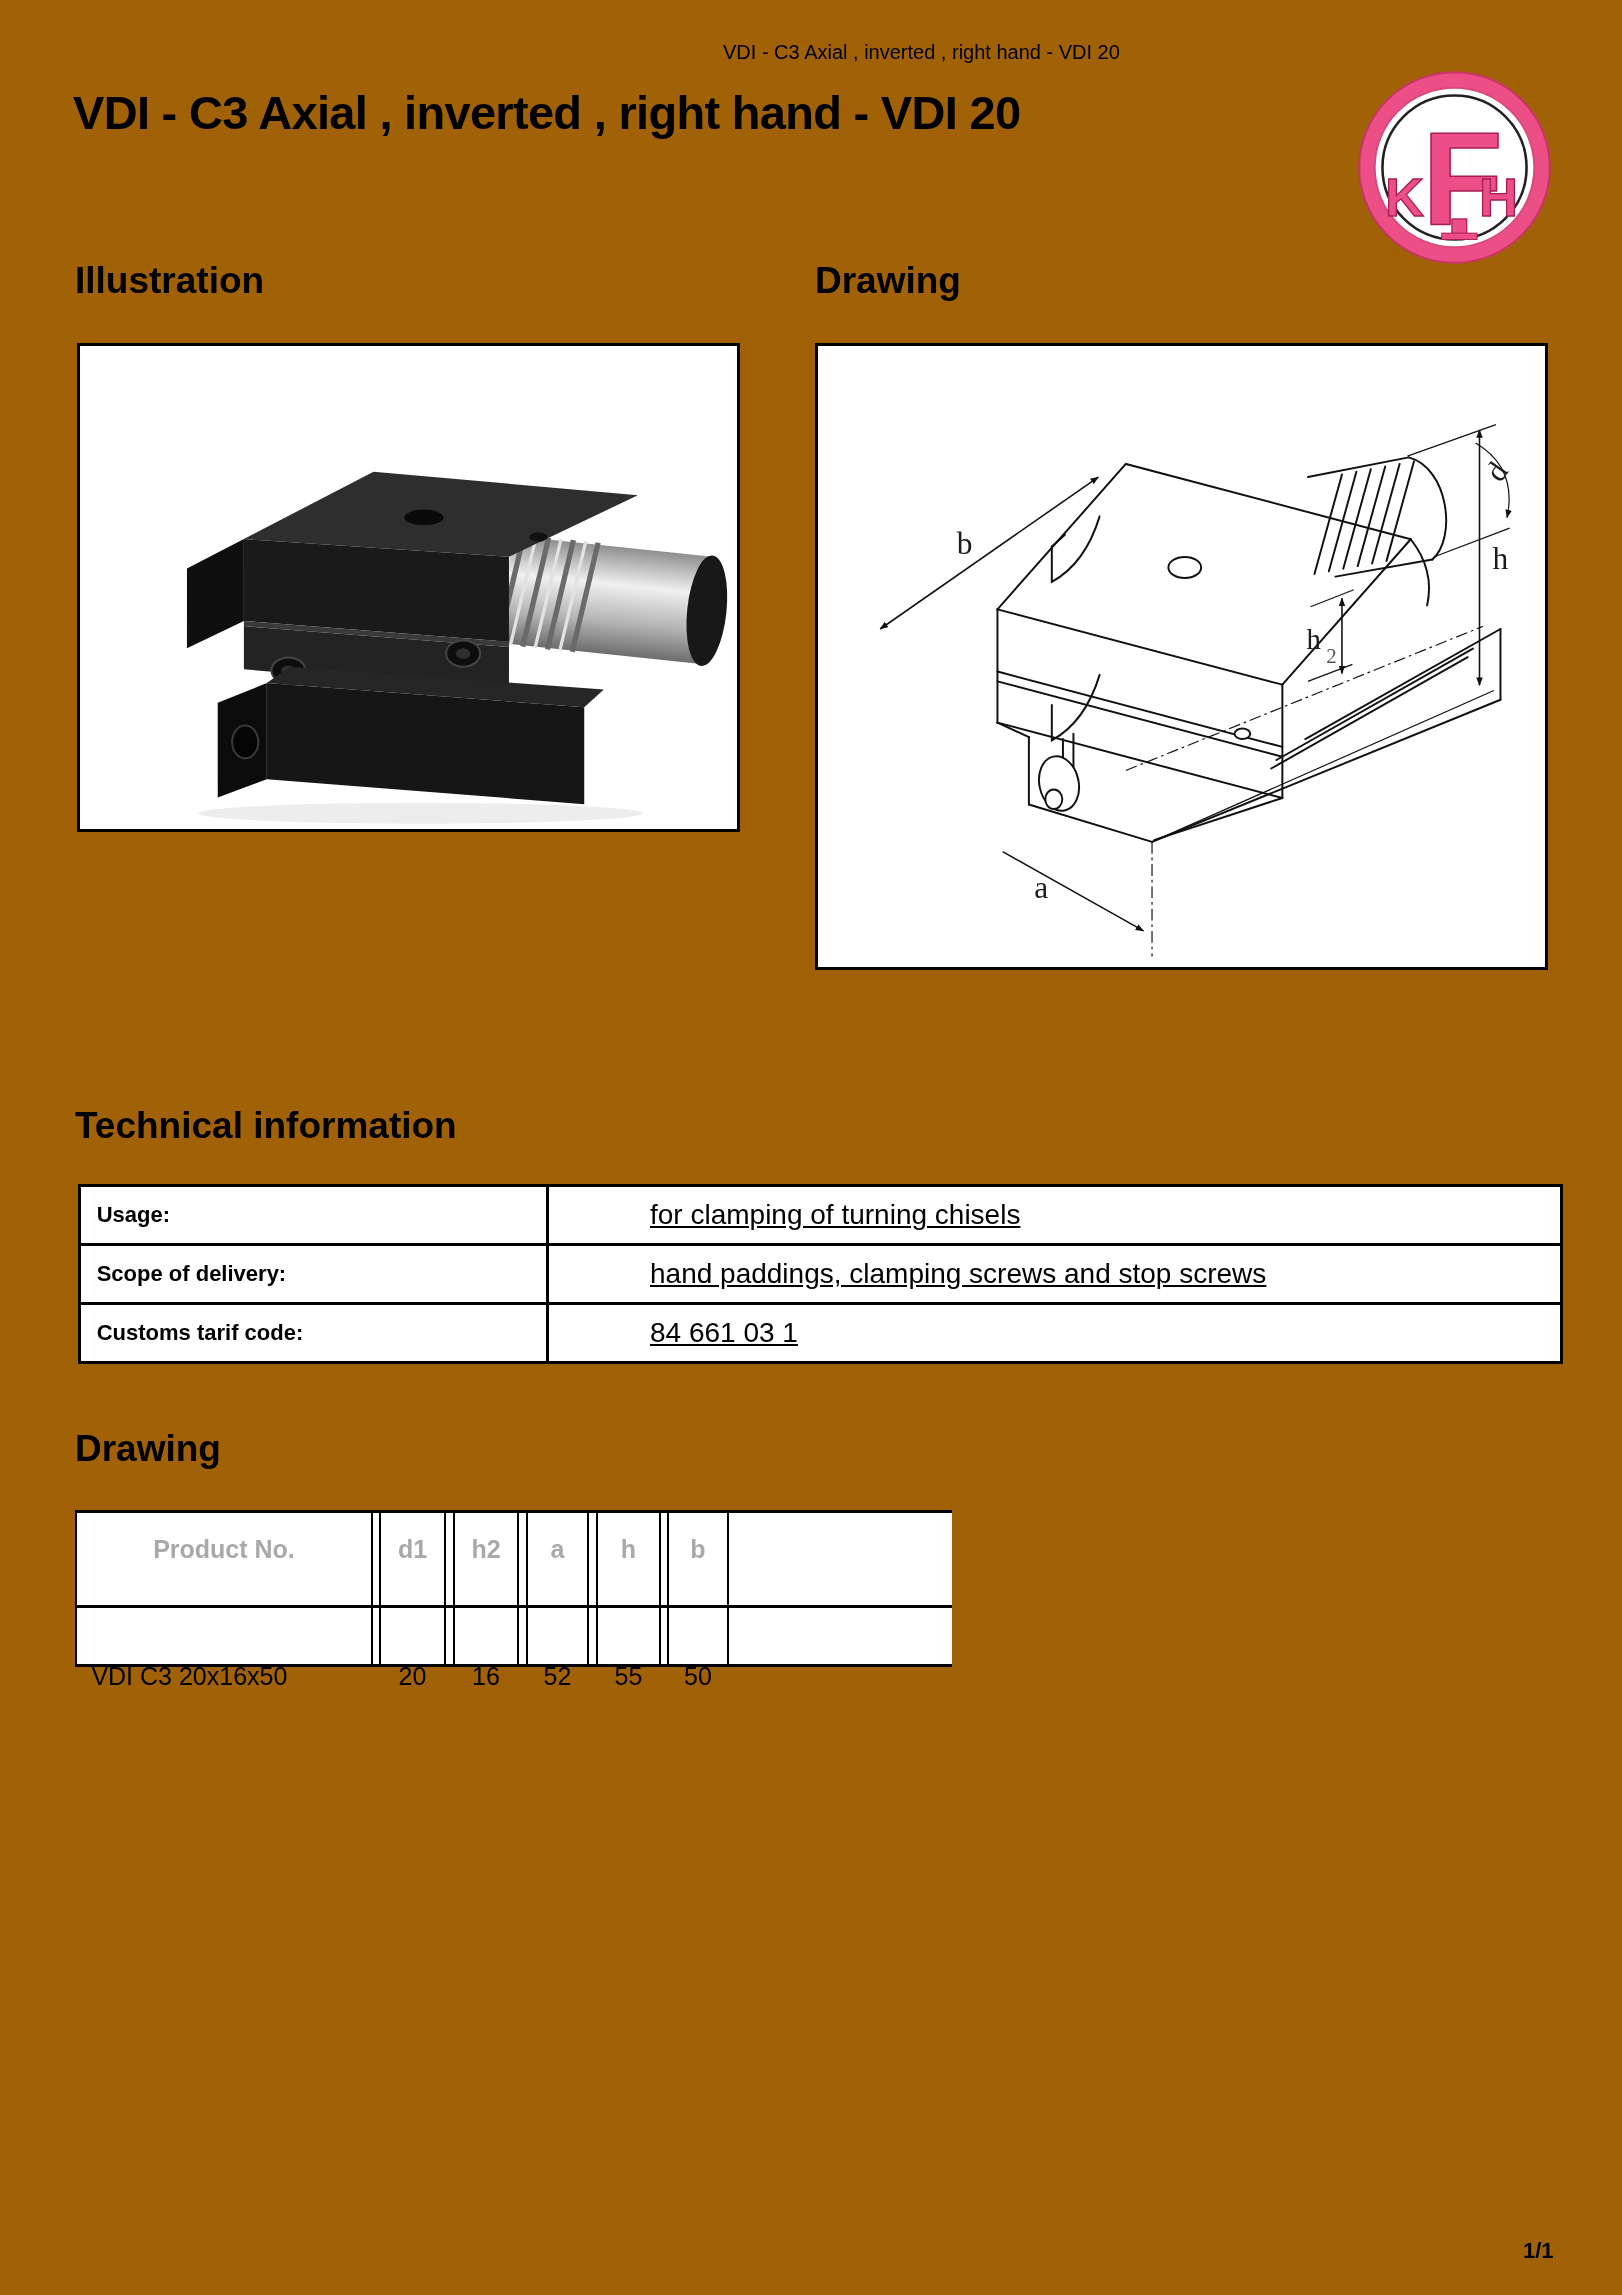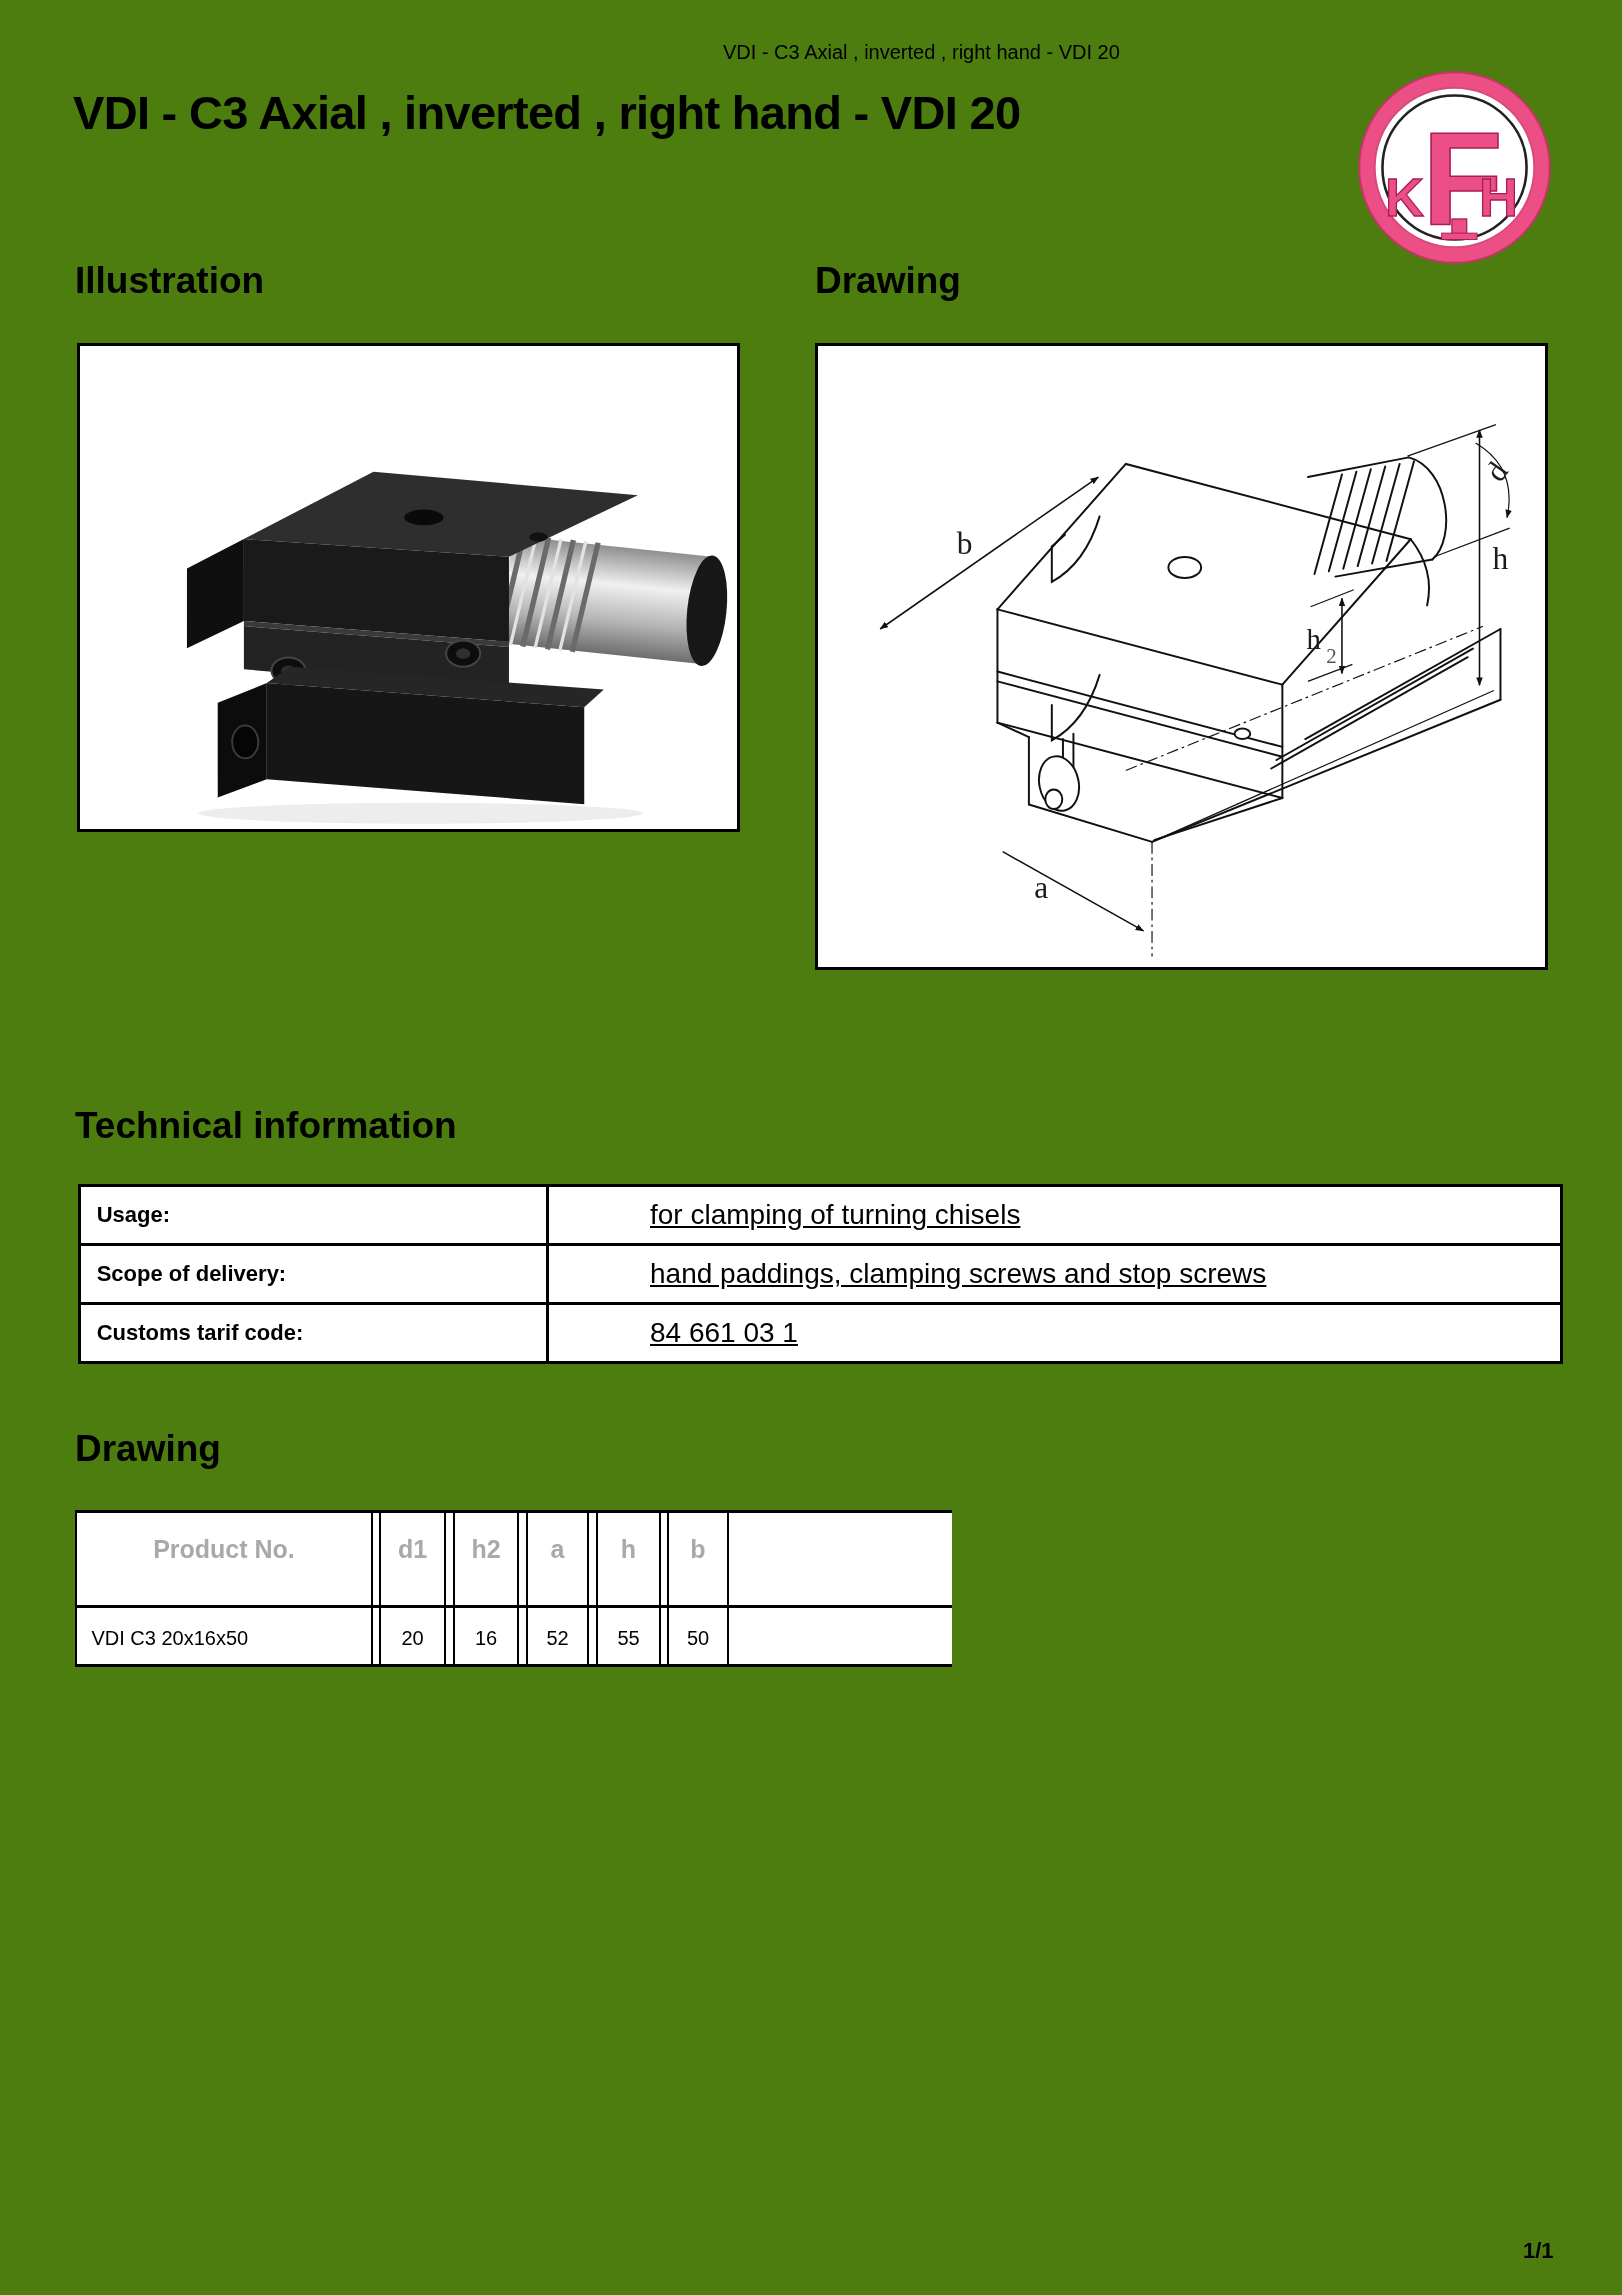--- a/index.html
+++ b/index.html
@@ -1,16 +1,16 @@
 <!DOCTYPE html>
 <html style="font-size:10.5px"><head>
 <meta charset="utf-8">
 <style>
   html,body{margin:0;padding:0;background:#888;}
-  .page{position:relative;width:1622px;height:2295px;background:#4d7c0f;
+  .page{position:relative;width:1622px;height:2295px;background:#a16207;
         font-family:"Liberation Sans",sans-serif;color:#000;overflow:hidden;}
   .small-header{position:absolute;left:723px;top:41px;font-size:20px;letter-spacing:0;}
   .title{position:absolute;left:73px;top:85px;margin:0;font-size:47px;font-weight:bold;letter-spacing:-0.7px;}
   .heading{position:absolute;font-size:37px;font-weight:bold;}
   .h-ill{left:75px;top:260px;}
   .h-drw{left:815px;top:260px;}
   .h-tech{left:75px;top:1105px;}
   .h-var{left:75px;top:1428px;}
   .logo{position:absolute;left:1358px;top:71px;width:193px;height:193px;}
   .illus-box{position:absolute;left:77px;top:343px;width:663px;height:489px;border:3.3px solid #000;box-sizing:border-box;background:#fff;}
@@ -22,21 +22,21 @@
   .trow + .trow{border-top:3.3px solid #000;}
   .tlabel{width:560px;padding-left:15.7px;font-weight:bold;font-size:22px;box-sizing:border-box;}
   .tvalue{flex:1;padding-left:9px;font-size:28px;text-decoration:underline;}
   .tech-vdiv{position:absolute;left:465px;top:0;bottom:0;width:2.6px;background:#000;}
   
   .var-table{position:absolute;left:75px;top:1510px;width:877px;height:157px;box-sizing:border-box;
              border-top:3.3px solid #000;border-bottom:3.3px solid #000;background:#fff;}
   .var-col{position:absolute;top:0;bottom:0;border-left:2.6px solid #000;border-right:2.6px solid #000;box-sizing:border-box;}
   .var-head{height:92px;display:flex;justify-content:center;align-items:flex-start;padding-top:22px;
             color:#a9a9a9;font-weight:bold;font-size:25px;box-sizing:border-box;text-align:center;}
-  .var-cell{height:66px;display:flex;justify-content:center;align-items:center;font-size:20px;}
+  .var-cell{height:66px;display:flex;justify-content:center;align-items:center;font-size:25px;margin-top:38px;}
   .var-cell.left{justify-content:flex-start;padding-left:14.4px;}
   .var-hdiv{position:absolute;left:0;right:0;top:92px;height:3.3px;background:#000;}
   .footer{position:absolute;left:1523px;top:2238px;font-size:22px;font-weight:bold;}
   .drw-label{font-family:"Liberation Serif",serif;}
 </style>
 </head>
 <body>
 
 <div class="page">
 

